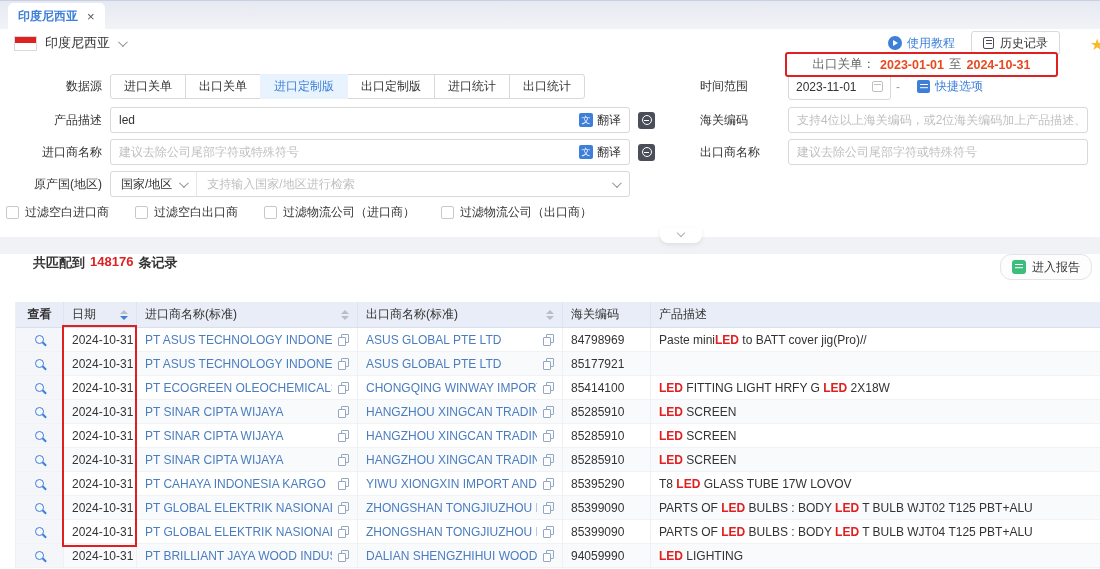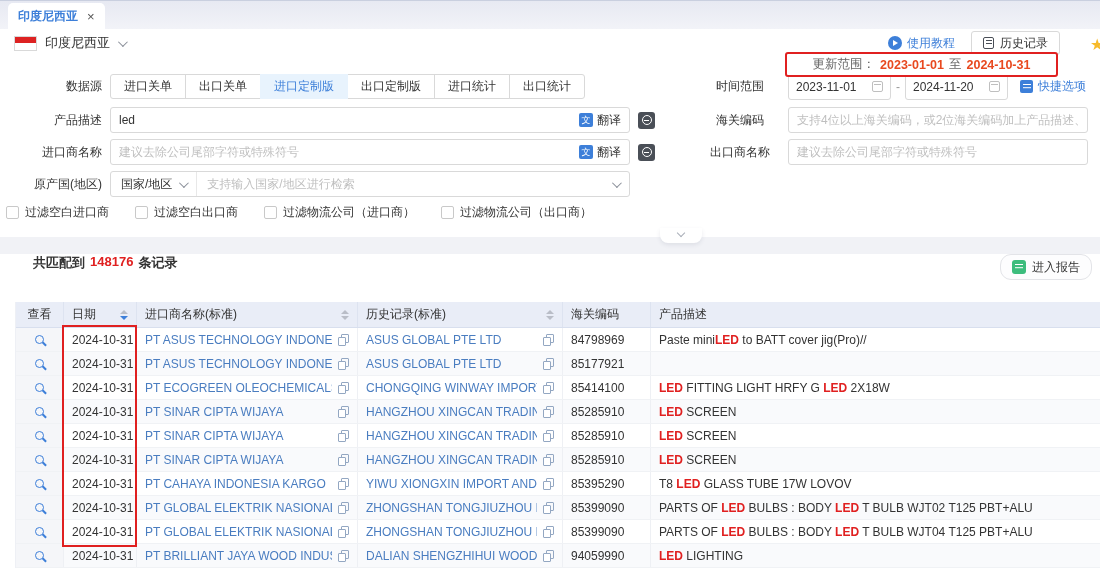--- a/index.html
+++ b/index.html
@@ -36,21 +36,21 @@
   
   .filter-panel { position:absolute; top:57px; left:0; right:0; height:180px; background:#fff; }
   .f-row { position:absolute; left:0; right:0; display:flex; align-items:center; }
   .f-label { width:110px; text-align:right; color:#333; flex:none; padding-right:8px; }
   .ds-tabs { display:flex; }
   .ds-tab { border:1px solid #d9d9d9; background:#fff; color:#333; height:25px; line-height:23px; padding:0 13px; margin-left:-1px; cursor:pointer; }
   .ds-tab:first-child { border-radius:3px 0 0 3px; margin-left:0; }
   .ds-tab:last-child { border-radius:0 3px 3px 0; }
   .ds-tab.active { background:#e8f3fd; color:#3d7fd9; border-color:#e8f3fd; position:relative; }
   .time-group { position:absolute; left:700px; display:flex; align-items:center; }
-  .f-label-r { width:88px; text-align:center; padding-right:8px; flex:none; }
+  .f-label-r { width:88px; text-align:left; padding-right:8px; flex:none; }
   .date-input { width:103px; height:26px; border:1px solid #d9d9d9; border-radius:3px; display:flex; align-items:center; padding:0 7px; gap:4px; background:#fff; cursor:text; }
   .date-input span.v { flex:1; color:#333; }
   .cal-icon { width:11px; height:11px; border:1.3px solid #bfbfbf; border-radius:2px; position:relative; flex:none; }
   .cal-icon::before { content:""; position:absolute; left:1px; right:1px; top:2px; height:1.2px; background:#bfbfbf; }
   .dash { color:#999; margin:0 5px; }
   .quick { display:flex; align-items:center; gap:5px; color:#3d7fd9; margin-left:12px; cursor:pointer; white-space:nowrap; }
   .quick-icon { width:13px; height:13px; background:#3d7fd9; border-radius:2px; position:relative; }
   .quick-icon::before { content:""; position:absolute; left:2.5px; right:2.5px; top:3.5px; height:1.4px; background:#fff; box-shadow:0 3.2px 0 #fff; }
 
   .input-wrap { width:520px; height:26px; border:1px solid #d9d9d9; border-radius:3px; display:flex; align-items:center; background:#fff; padding:0 8px; }
@@ -89,21 +89,21 @@
   .report-icon { width:14px; height:14px; background:#3dbd7d; border-radius:3px; position:relative; }
   .report-icon::before { content:""; position:absolute; left:3px; right:3px; top:4px; height:1.4px; background:#fff; box-shadow:0 3.2px 0 #fff; }
 
   
   .table { position:absolute; top:48px; left:15px; width:1085px; border-left:1px solid #eef0f5; }
   .t-head { display:flex; background:#e9edf7; height:26px; border-bottom:1px solid #d8dfee; }
   .t-head .cell { display:flex; align-items:center; color:#333; border-right:1px solid #dde3f0; padding:0 8px; }
   .t-row { display:flex; height:24px; border-bottom:1px solid #f0f2f5; background:#fff; }
   .t-row.alt { background:#f9fafc; }
   .t-row .cell { display:flex; align-items:center; border-right:1px solid #eef0f4; padding:0 8px; overflow:hidden; white-space:nowrap; }
-  .c-view { width:48px; justify-content:center; }
+  .c-view { width:48px; justify-content:center;font-weight:bold; }
   .t-row .c-view { background:#f5f6f9; }
   .c-date { width:73px; }
   .c-imp { width:221px; }
   .c-exp { width:205px; }
   .c-hs { width:88px; }
   .c-desc { flex:1; border-right:none !important; }
   .c-view.h { justify-content:center; }
 
   .caret { display:inline-flex; flex-direction:column; gap:2px; margin-left:auto; }
   .caret i { width:0; height:0; border-left:4px solid transparent; border-right:4px solid transparent; display:block; }
@@ -147,21 +147,21 @@
       </span>
       <button class="history-btn">
         <span class="hist-icon"></span>
         <span>历史记录</span>
       </button>
     </div>
     <span class="star">★</span>
   </div>
 
   <div class="update-box">
-    <span class="ur-label">更新范围：</span>
+    <span class="ur-label">出口关单：</span>
     <span class="ur-date">2023-01-01</span>
     <span class="ur-mid">至</span>
     <span class="ur-date">2024-10-31</span>
   </div>
 
   <div class="filter-panel">
 
     <div class="f-row" style="top:17px;">
       <span class="f-label">数据源</span>
       <div class="ds-tabs">
@@ -172,24 +172,20 @@
           <div class="ds-tab">进口统计</div>
           <div class="ds-tab">出口统计</div>
         </div>
       <div class="time-group">
         <span class="f-label-r">时间范围</span>
         <div class="date-input">
           <span class="v">2023-11-01</span>
           <span class="cal-icon"></span>
         </div>
         <span class="dash">-</span>
-        <div class="date-input">
-          <span class="v">2024-11-20</span>
-          <span class="cal-icon"></span>
-        </div>
         <span class="quick">
           <span class="quick-icon"></span>
           <span>快捷选项</span>
         </span>
       </div>
     </div>
 
     <div class="f-row" style="top:50px;">
       <span class="f-label">产品描述</span>
       <div class="input-wrap">
@@ -287,21 +283,21 @@
             </span>
         </div>
         <div class="cell c-imp">
           <span>进口商名称(标准)</span>
           <span class="caret">
               <i class="up"></i>
               <i class="down"></i>
             </span>
         </div>
         <div class="cell c-exp">
-          <span>历史记录(标准)</span>
+          <span>出口商名称(标准)</span>
           <span class="caret">
               <i class="up"></i>
               <i class="down"></i>
             </span>
         </div>
         <div class="cell c-hs">
             <span>海关编码</span>
           </div>
         <div class="cell c-desc">
             <span>产品描述</span>

